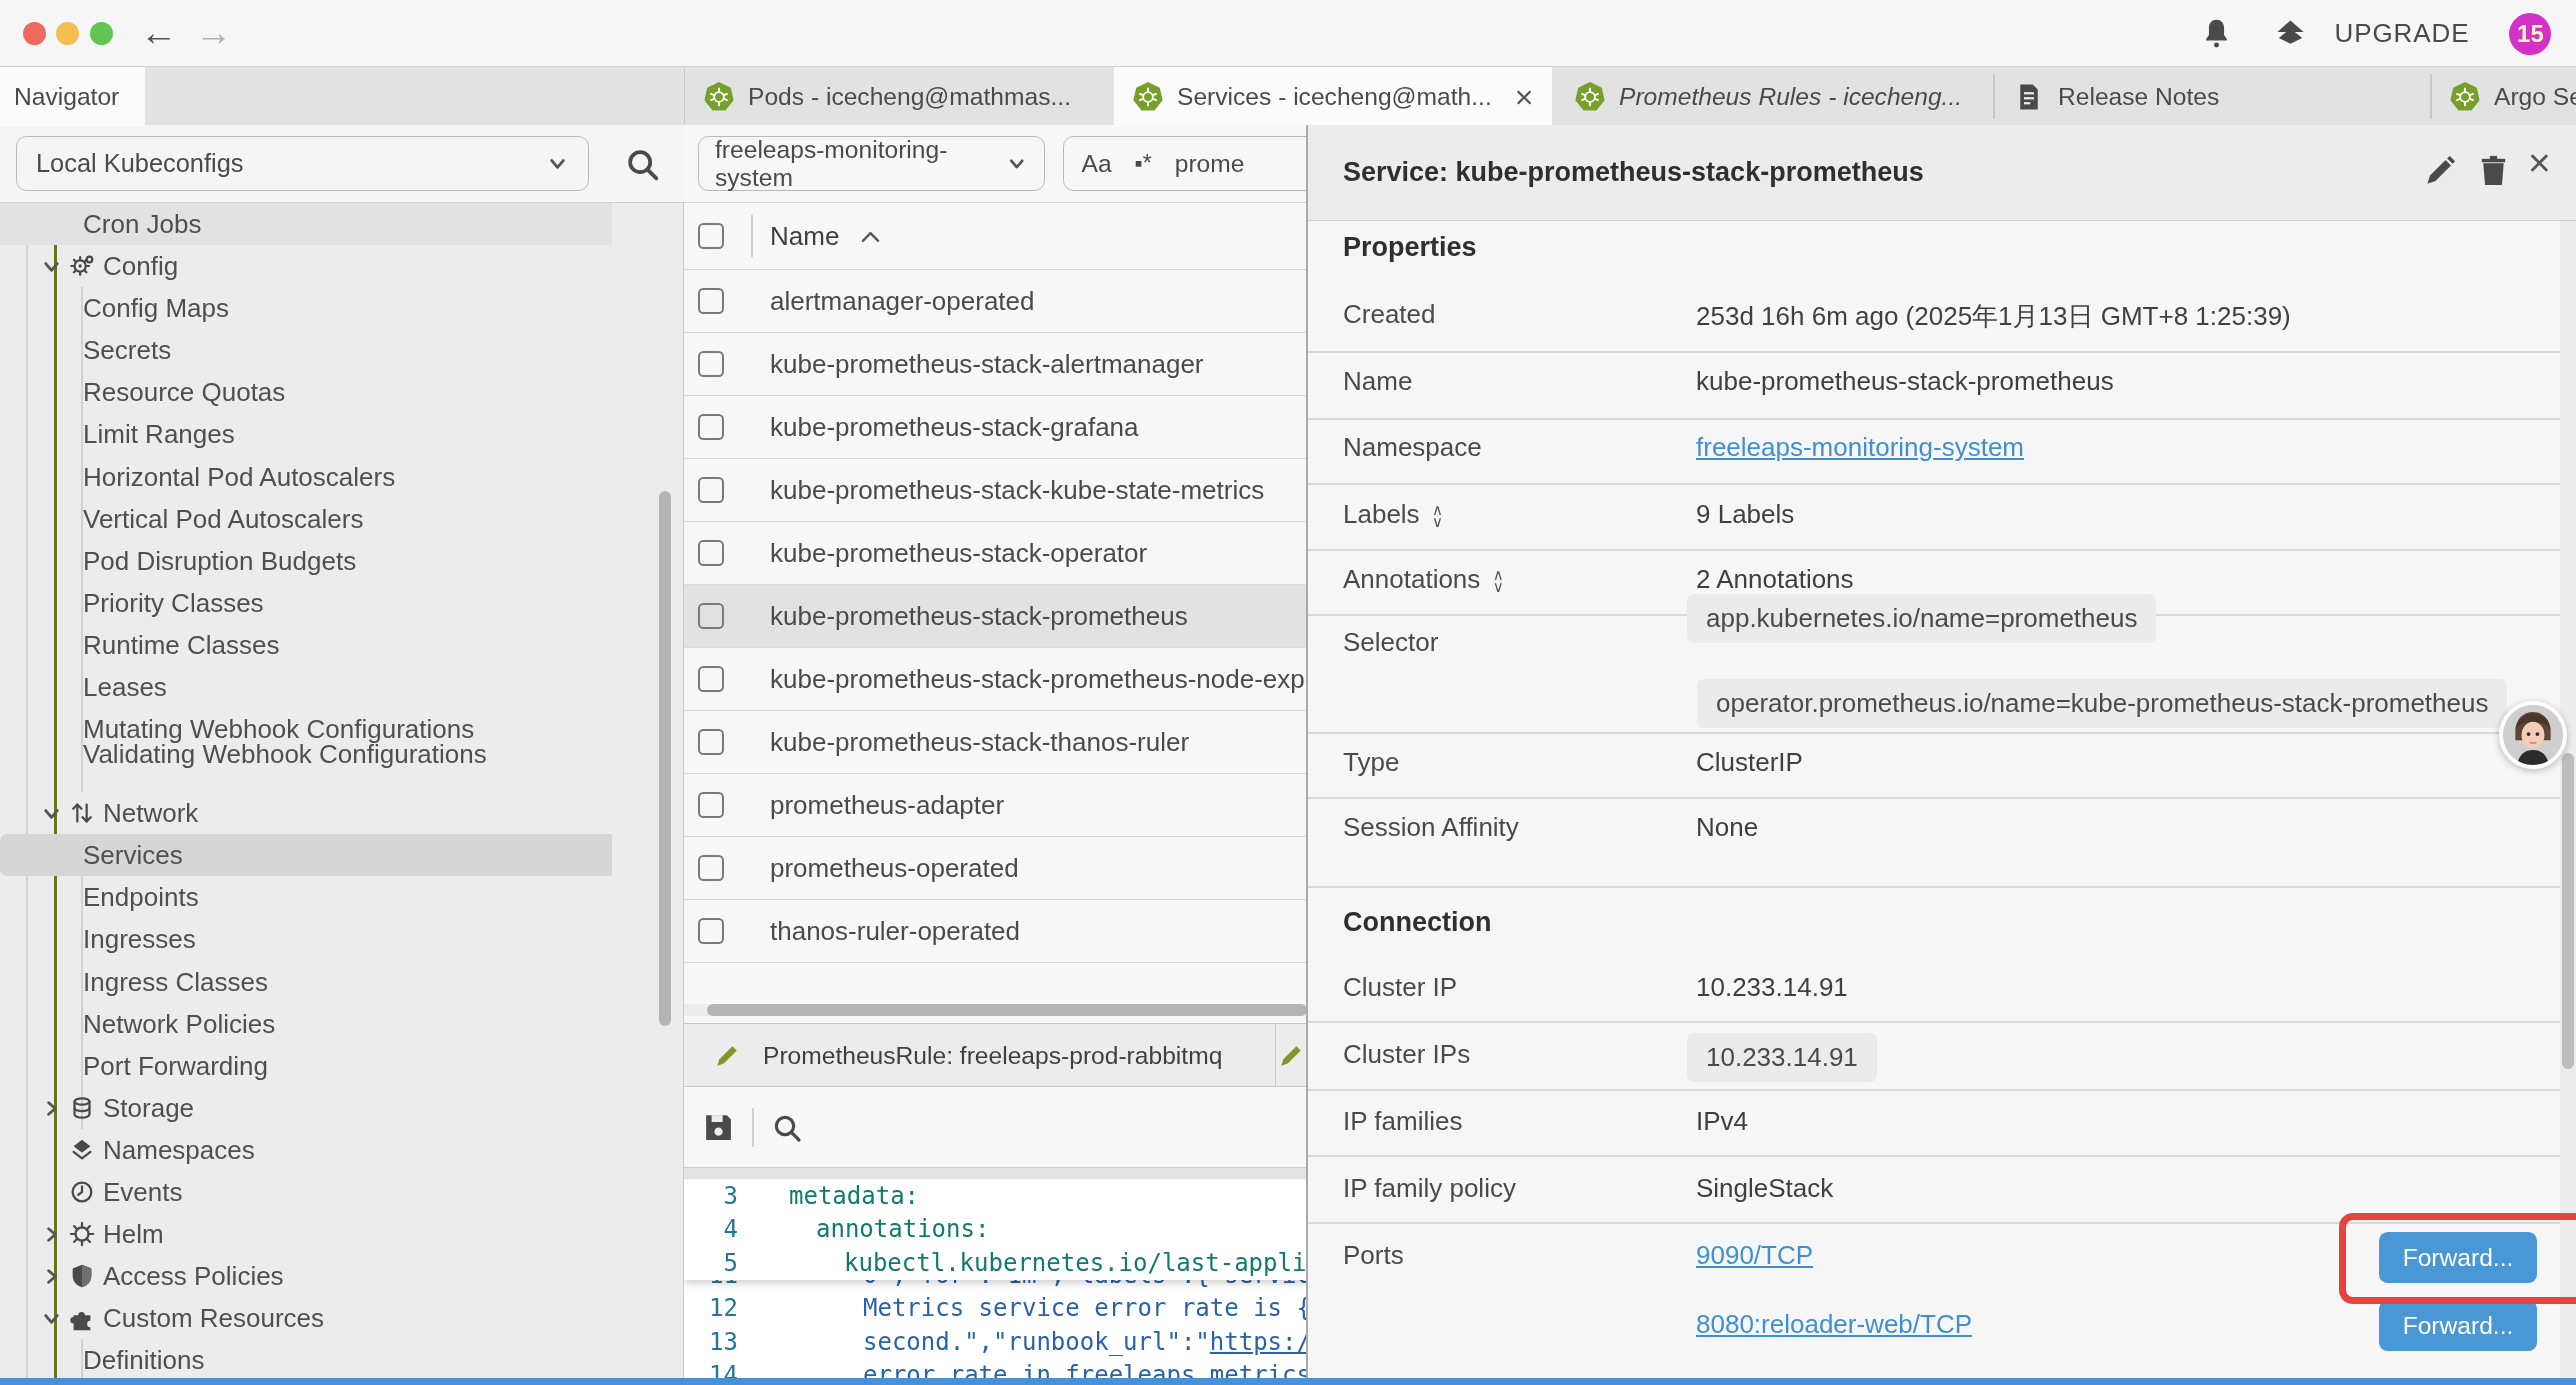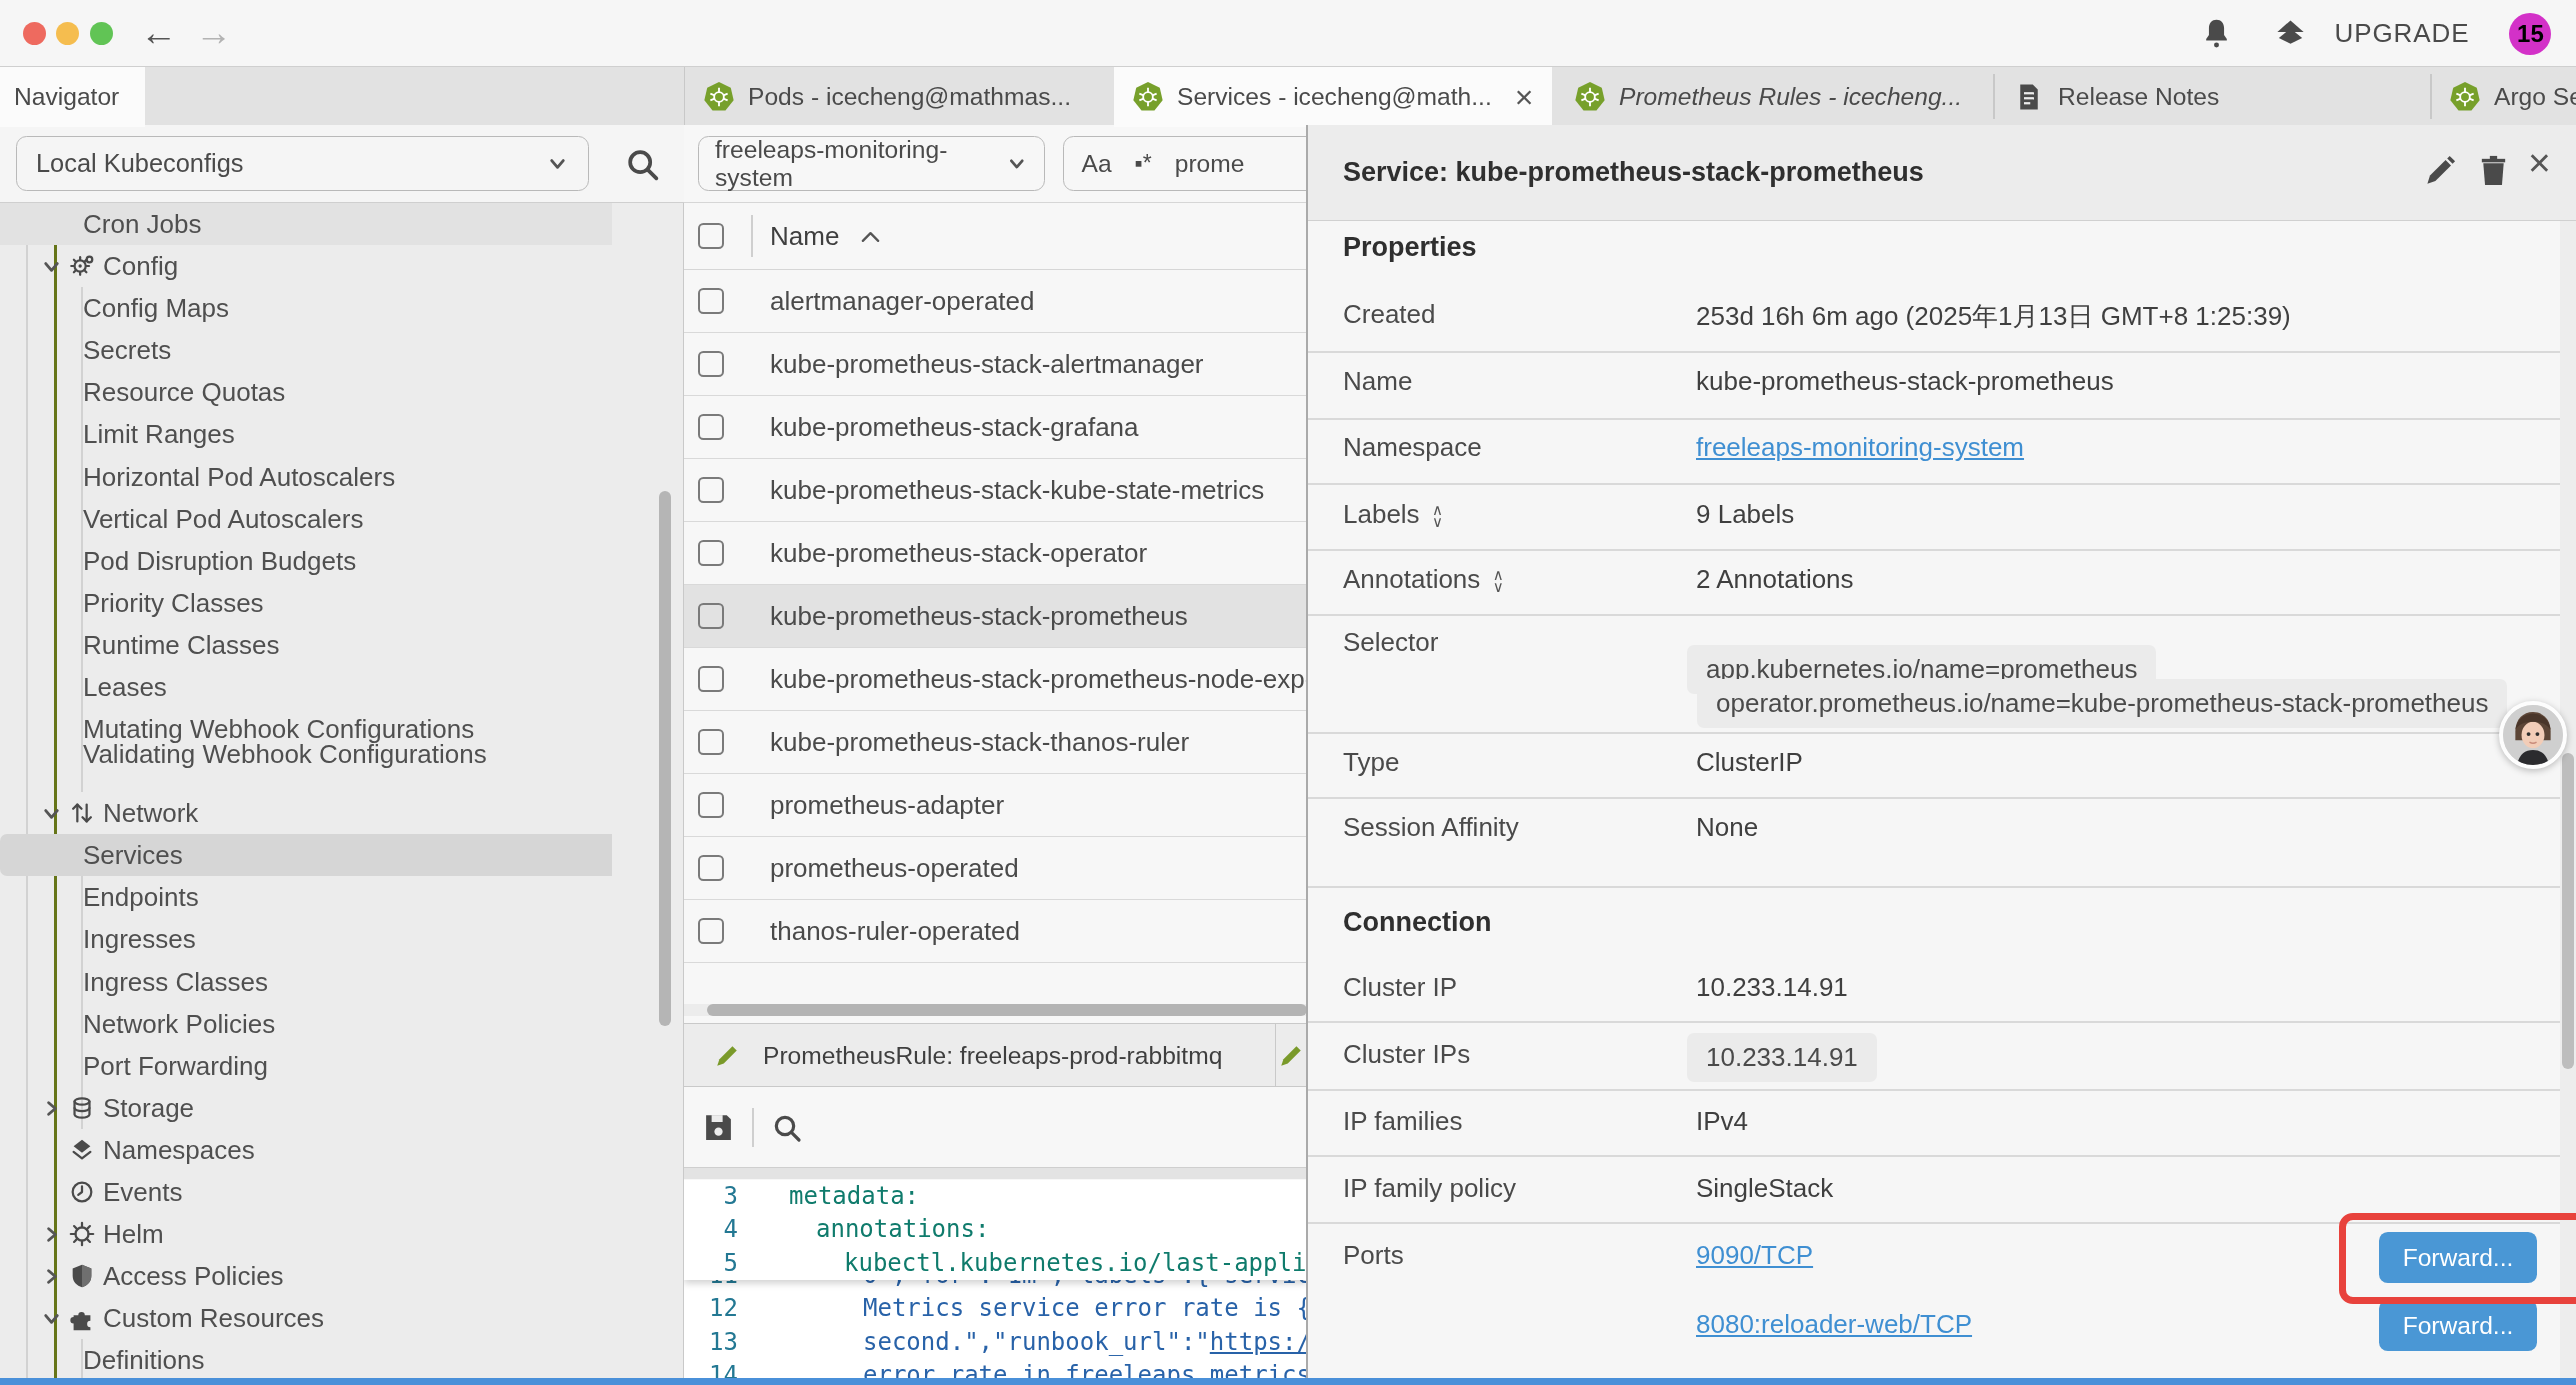--- a/index.html
+++ b/index.html
@@ -9,21 +9,21 @@
 
   
   .topbar { position:absolute; left:0; top:0; width:2576px; height:67px; background:#f6f6f6; border-bottom:1.8px solid #cfcfcf; }
   .tl { position:absolute; top:22px; width:23px; height:23px; border-radius:50%; }
   .tl.red{ left:23px; background:#ee6a5f; } .tl.yellow{ left:56px; background:#f5bd4f; } .tl.green{ left:90px; background:#61c455; }
   .navarrow { position:absolute; top:12.3px; font-size:37px; }
   .navarrow.back { left:140px; color:#555; }
   .navarrow.fwd { left:195px; color:#b3b3b3; }
   .topbar-right { position:absolute; right:0; top:0; height:67px; display:flex; align-items:center; gap:40px; padding-right:24.6px; }
   .upgrade { display:flex; align-items:center; gap:27px; color:#4a4a4a; font-size:26px; letter-spacing:0.9px; }
-  .badge15 { width:42px; height:42px; border-radius:50%; background:#d331c8; color:#000000; font-size:24px; font-weight:bold; display:flex; align-items:center; justify-content:center; }
+  .badge15 { width:42px; height:42px; border-radius:50%; background:#d331c8; color:#fef9c3; font-size:24px; font-weight:bold; display:flex; align-items:center; justify-content:center; }
 
   
   .tabstrip { position:absolute; left:0; top:67px; width:2576px; height:59px; background:#e2e2e2; border-bottom:1.8px solid #c6c6c6; }
   .ptab { position:absolute; top:0; height:59px; display:flex; align-items:center; font-size:24.6px; color:#4a4a4a; }
   .ptab.white { background:#fbfbfb; height:60px; z-index:2; }
   .ptab .tlabel { margin-left:14px; white-space:nowrap; overflow:hidden; }
   .ptab.italic .tlabel { font-style:italic; }
   .vdiv { position:absolute; top:7px; height:45px; width:1.8px; background:#c8c8c8; }
   .closex { margin-left:23px; font-size:32px; color:#555; }
 
@@ -596,21 +596,21 @@
 
     <div class="dlabel" style="top:374px;"><span>Labels</span><span class="sorticons">∧<br>∨</span></div>
     <div class="dvalue" style="top:374px;">9 Labels</div>
     <div class="dsep" style="top:424px;"></div>
 
     <div class="dlabel" style="top:439px;"><span>Annotations</span><span class="sorticons">∧<br>∨</span></div>
     <div class="dvalue" style="top:439px;">2 Annotations</div>
     <div class="dsep" style="top:489px;"></div>
 
     <div class="dlabel" style="top:502px;">Selector</div>
-    <div class="dvalue" style="top:520px;left:379px;"><span class="dbadge">app.kubernetes.io/name=prometheus</span></div>
+    <div class="dvalue" style="top:469px;left:379px;"><span class="dbadge">app.kubernetes.io/name=prometheus</span></div>
     <div class="dvalue" style="top:554px;left:389px;"><span class="dbadge">operator.prometheus.io/name=kube-prometheus-stack-prometheus</span></div>
     <div class="dsep" style="top:607px;"></div>
 
     <div class="dlabel" style="top:622px;">Type</div>
     <div class="dvalue" style="top:622px;">ClusterIP</div>
     <div class="dsep" style="top:672px;"></div>
 
     <div class="dlabel" style="top:687px;">Session Affinity</div>
     <div class="dvalue" style="top:687px;">None</div>
     <div class="dsep" style="top:761px;"></div>

